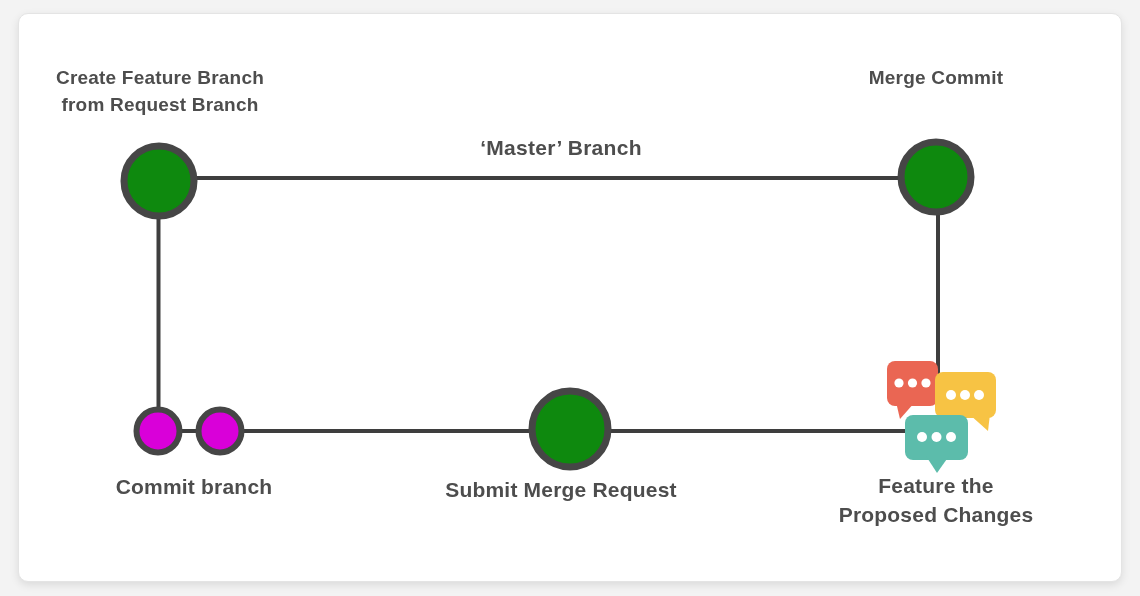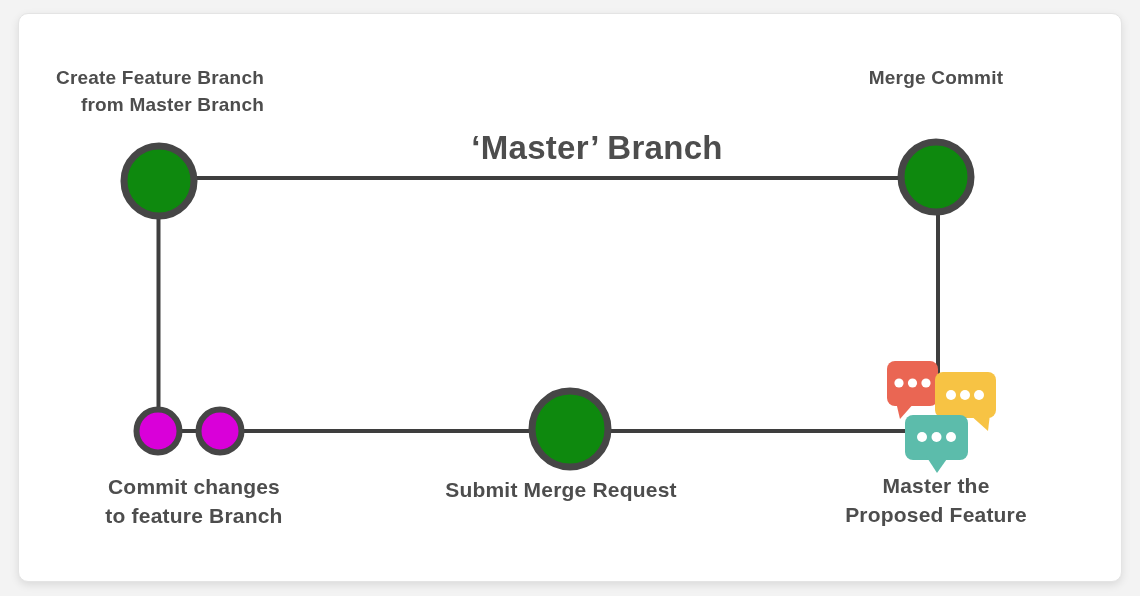--- a/index.html
+++ b/index.html
@@ -38,22 +38,22 @@
     transform: translateX(-50%);
     text-align: center;
     color: #4d4d4d;
     font-weight: 700;
     white-space: nowrap;
     letter-spacing: 0.2px;
   }
   .label span { display: block; }
   .label-sm { font-size: 19px; line-height: 27px; }
   .label-lg { font-size: 21px; line-height: 29px; }
-  .label-title { font-size: 33px; line-height: 32px; letter-spacing: 0.3px; margin-left: 36px; }
-  .pos-create  { left: 160px; top: 64px; text-align: right; }
+  .label-title { font-size: 21px; line-height: 32px; letter-spacing: 0.3px; }
+  .pos-create  { left: 160px; top: 64px; }
   .pos-merge   { left: 936px; top: 64px; }
   .pos-title   { left: 561px; top: 132px; }
   .pos-commit  { left: 194px; top: 472px; }
   .pos-submit  { left: 561px; top: 475px; }
   .pos-discuss { left: 936px; top: 471px; }
 </style>
 </head>
 <body>
 
 <div class="stage">
@@ -95,36 +95,35 @@
         <polygon points="926,456 949,456 937,473" fill="#5cbcab"></polygon>
         <circle cx="922" cy="437" r="5" fill="#ffffff"></circle>
         <circle cx="936.5" cy="437" r="5" fill="#ffffff"></circle>
         <circle cx="951" cy="437" r="5" fill="#ffffff"></circle>
       </g>
     </g>
   </svg>
 
   <div class="label label-sm pos-create">
     <span>Create Feature Branch</span>
-    <span>from Master Branch</span>
+    <span>from Request Branch</span>
   </div>
 
   <div class="label label-sm pos-merge">
     <span>Merge Commit</span>
   </div>
 
   <div class="label label-title pos-title">‘Master’ Branch</div>
 
   <div class="label label-lg pos-commit">
-    <span>Commit changes</span>
-    <span>to feature Branch</span>
+    <span>Commit branch</span>
   </div>
 
   <div class="label label-lg pos-submit">
     <span>Submit Merge Request</span>
   </div>
 
   <div class="label label-lg pos-discuss">
-    <span>Master the</span>
-    <span>Proposed Feature</span>
+    <span>Feature the</span>
+    <span>Proposed Changes</span>
   </div>
 
 </div>
 
 </body></html>

